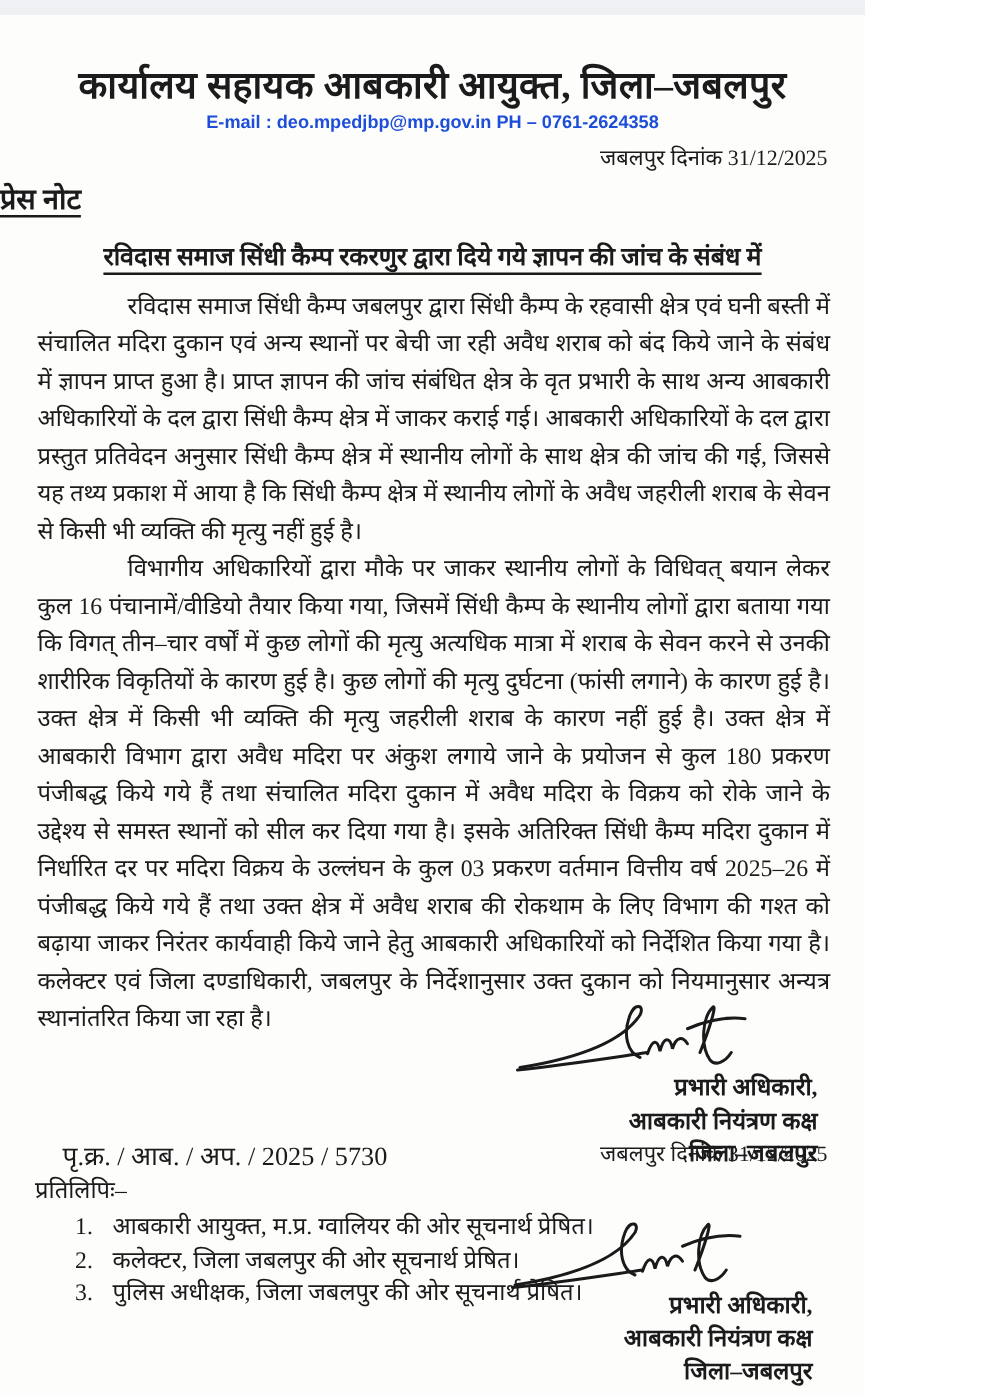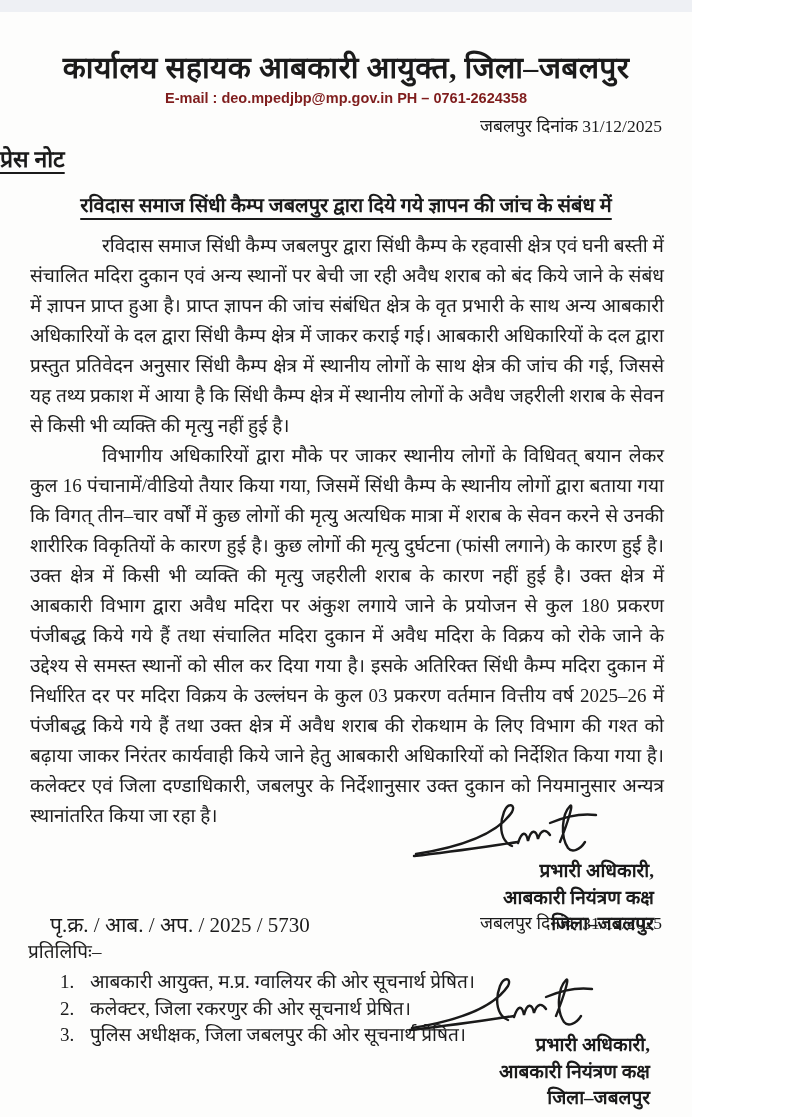--- a/index.html
+++ b/index.html
@@ -13,21 +13,21 @@
   }
   .top-strip { height:12px; background:#eef0f4; }
 
   .office-title {
     text-align:center; font-weight:bold; font-size:30px;
     margin:34px 20px 0 20px; letter-spacing:0.3px;
   }
   .contact-line {
     text-align:center; font-weight:bold; font-size:14.5px;
     font-family:"Liberation Sans","DejaVu Sans",sans-serif;
-    margin-top:3px; color:#7f1d1d;
+    margin-top:3px; color:#1d4ed8;
   }
   .date-top {
     text-align:right; padding-right:30px; font-size:17.5px; margin-top:7px;
   }
   .doc-type { text-align:left; font-size:23px; font-weight:bold; margin-top:5px; }
   .doc-type span { text-decoration:underline; text-underline-offset:5px; }
 
   .subject { text-align:center; font-weight:bold; font-size:20px; margin-top:17px; }
   .subject span { text-decoration:underline; text-underline-offset:6px; }
 
@@ -58,21 +58,21 @@
 
   <div class="office-title">कार्यालय सहायक आबकारी आयुक्त, जिला–जबलपुर</div>
   <div class="contact-line">E-mail : deo.mpedjbp@mp.gov.in PH – 0761-2624358</div>
   <div class="date-top">जबलपुर दिनांक 31/12/2025</div>
 
   <div class="doc-type">
     <span>प्रेस नोट</span>
   </div>
 
   <div class="subject">
-    <span>रविदास समाज सिंधी कैम्प जबलपुर द्वारा दिये गये ज्ञापन की जांच के संबंध में</span>
+    <span>रविदास समाज सिंधी कैम्प रकरणुर द्वारा दिये गये ज्ञापन की जांच के संबंध में</span>
   </div>
 
   <div class="body-text">
     <p>रविदास समाज सिंधी कैम्प जबलपुर द्वारा सिंधी कैम्प के रहवासी क्षेत्र एवं घनी बस्ती में संचालित मदिरा दुकान एवं अन्य स्थानों पर बेची जा रही अवैध शराब को बंद किये जाने के संबंध में ज्ञापन प्राप्त हुआ है। प्राप्त ज्ञापन की जांच संबंधित क्षेत्र के वृत प्रभारी के साथ अन्य आबकारी अधिकारियों के दल द्वारा सिंधी कैम्प क्षेत्र में जाकर कराई गई। आबकारी अधिकारियों के दल द्वारा प्रस्तुत प्रतिवेदन अनुसार सिंधी कैम्प क्षेत्र में स्थानीय लोगों के साथ क्षेत्र की जांच की गई, जिससे यह तथ्य प्रकाश में आया है कि सिंधी कैम्प क्षेत्र में स्थानीय लोगों के अवैध जहरीली शराब के सेवन से किसी भी व्यक्ति की मृत्यु नहीं हुई है।</p>
     <p>विभागीय अधिकारियों द्वारा मौके पर जाकर स्थानीय लोगों के विधिवत् बयान लेकर कुल 16 पंचानामें/वीडियो तैयार किया गया, जिसमें सिंधी कैम्प के स्थानीय लोगों द्वारा बताया गया कि विगत् तीन–चार वर्षों में कुछ लोगों की मृत्यु अत्यधिक मात्रा में शराब के सेवन करने से उनकी शारीरिक विकृतियों के कारण हुई है। कुछ लोगों की मृत्यु दुर्घटना (फांसी लगाने) के कारण हुई है। उक्त क्षेत्र में किसी भी व्यक्ति की मृत्यु जहरीली शराब के कारण नहीं हुई है। उक्त क्षेत्र में आबकारी विभाग द्वारा अवैध मदिरा पर अंकुश लगाये जाने के प्रयोजन से कुल 180 प्रकरण पंजीबद्ध किये गये हैं तथा संचालित मदिरा दुकान में अवैध मदिरा के विक्रय को रोके जाने के उद्देश्य से समस्त स्थानों को सील कर दिया गया है। इसके अतिरिक्त सिंधी कैम्प मदिरा दुकान में निर्धारित दर पर मदिरा विक्रय के उल्लंघन के कुल 03 प्रकरण वर्तमान वित्तीय वर्ष 2025–26 में पंजीबद्ध किये गये हैं तथा उक्त क्षेत्र में अवैध शराब की रोकथाम के लिए विभाग की गश्त को बढ़ाया जाकर निरंतर कार्यवाही किये जाने हेतु आबकारी अधिकारियों को निर्देशित किया गया है। कलेक्टर एवं जिला दण्डाधिकारी, जबलपुर के निर्देशानुसार उक्त दुकान को नियमानुसार अन्यत्र स्थानांतरित किया जा रहा है।</p>
   </div>
 
   <div class="sig-block sig-1">
     <svg width="210" height="66" viewBox="0 0 200 66">
       <g fill="none" stroke="#1a1a1a" stroke-width="2.4" stroke-linecap="round">
@@ -92,21 +92,21 @@
   <div class="date-bottom">जबलपुर दिनांक 31/12/2025</div>
 
   <div class="copies">
     <div class="copy-label">प्रतिलिपिः–</div>
     <div class="copy-row">
       <span class="copy-num">1.</span>
       <span>आबकारी आयुक्त, म.प्र. ग्वालियर की ओर सूचनार्थ प्रेषित।</span>
     </div>
     <div class="copy-row">
       <span class="copy-num">2.</span>
-      <span>कलेक्टर, जिला रकरणुर की ओर सूचनार्थ प्रेषित।</span>
+      <span>कलेक्टर, जिला जबलपुर की ओर सूचनार्थ प्रेषित।</span>
     </div>
     <div class="copy-row">
       <span class="copy-num">3.</span>
       <span>पुलिस अधीक्षक, जिला जबलपुर की ओर सूचनार्थ प्रेषित।</span>
     </div>
   </div>
 
   <div class="sig-block sig-2">
     <svg width="210" height="66" viewBox="0 0 200 66">
       <g fill="none" stroke="#1a1a1a" stroke-width="2.4" stroke-linecap="round">

